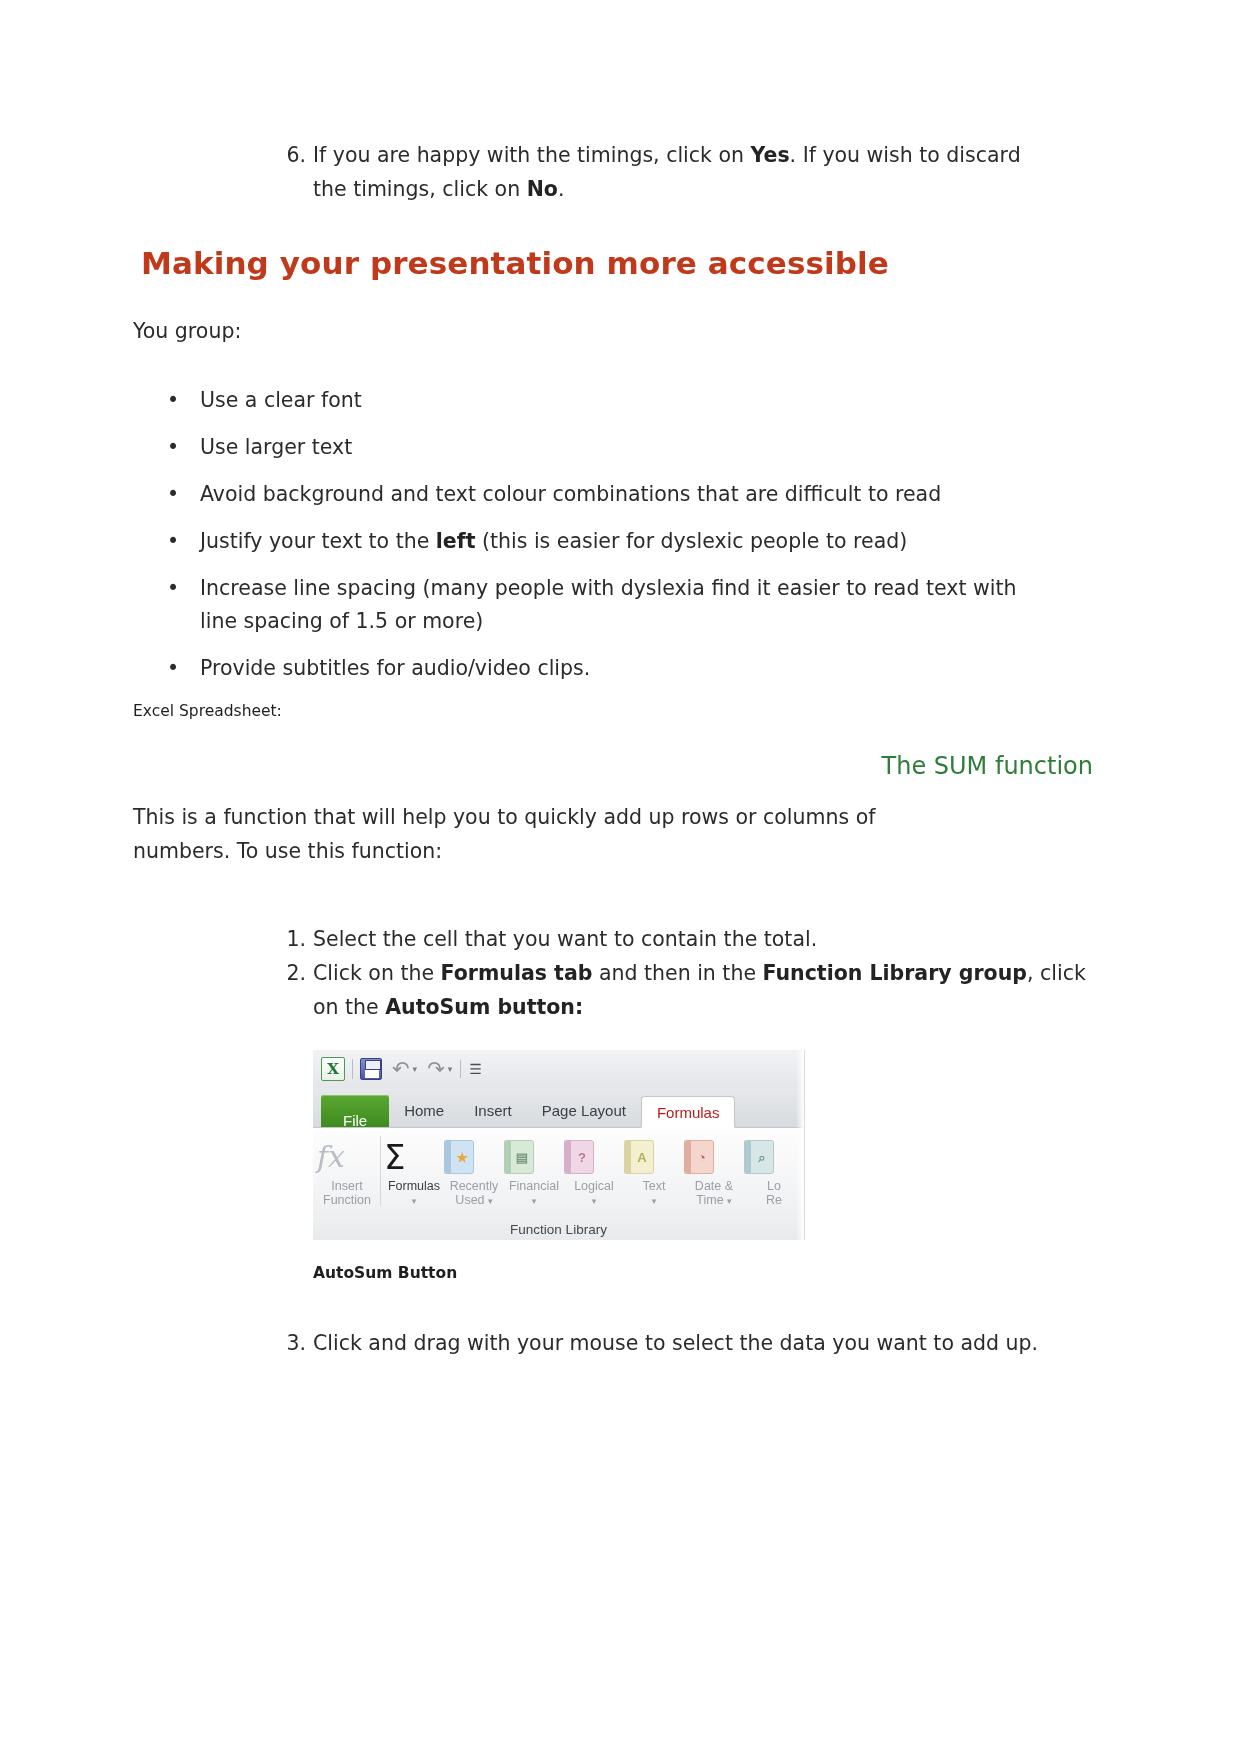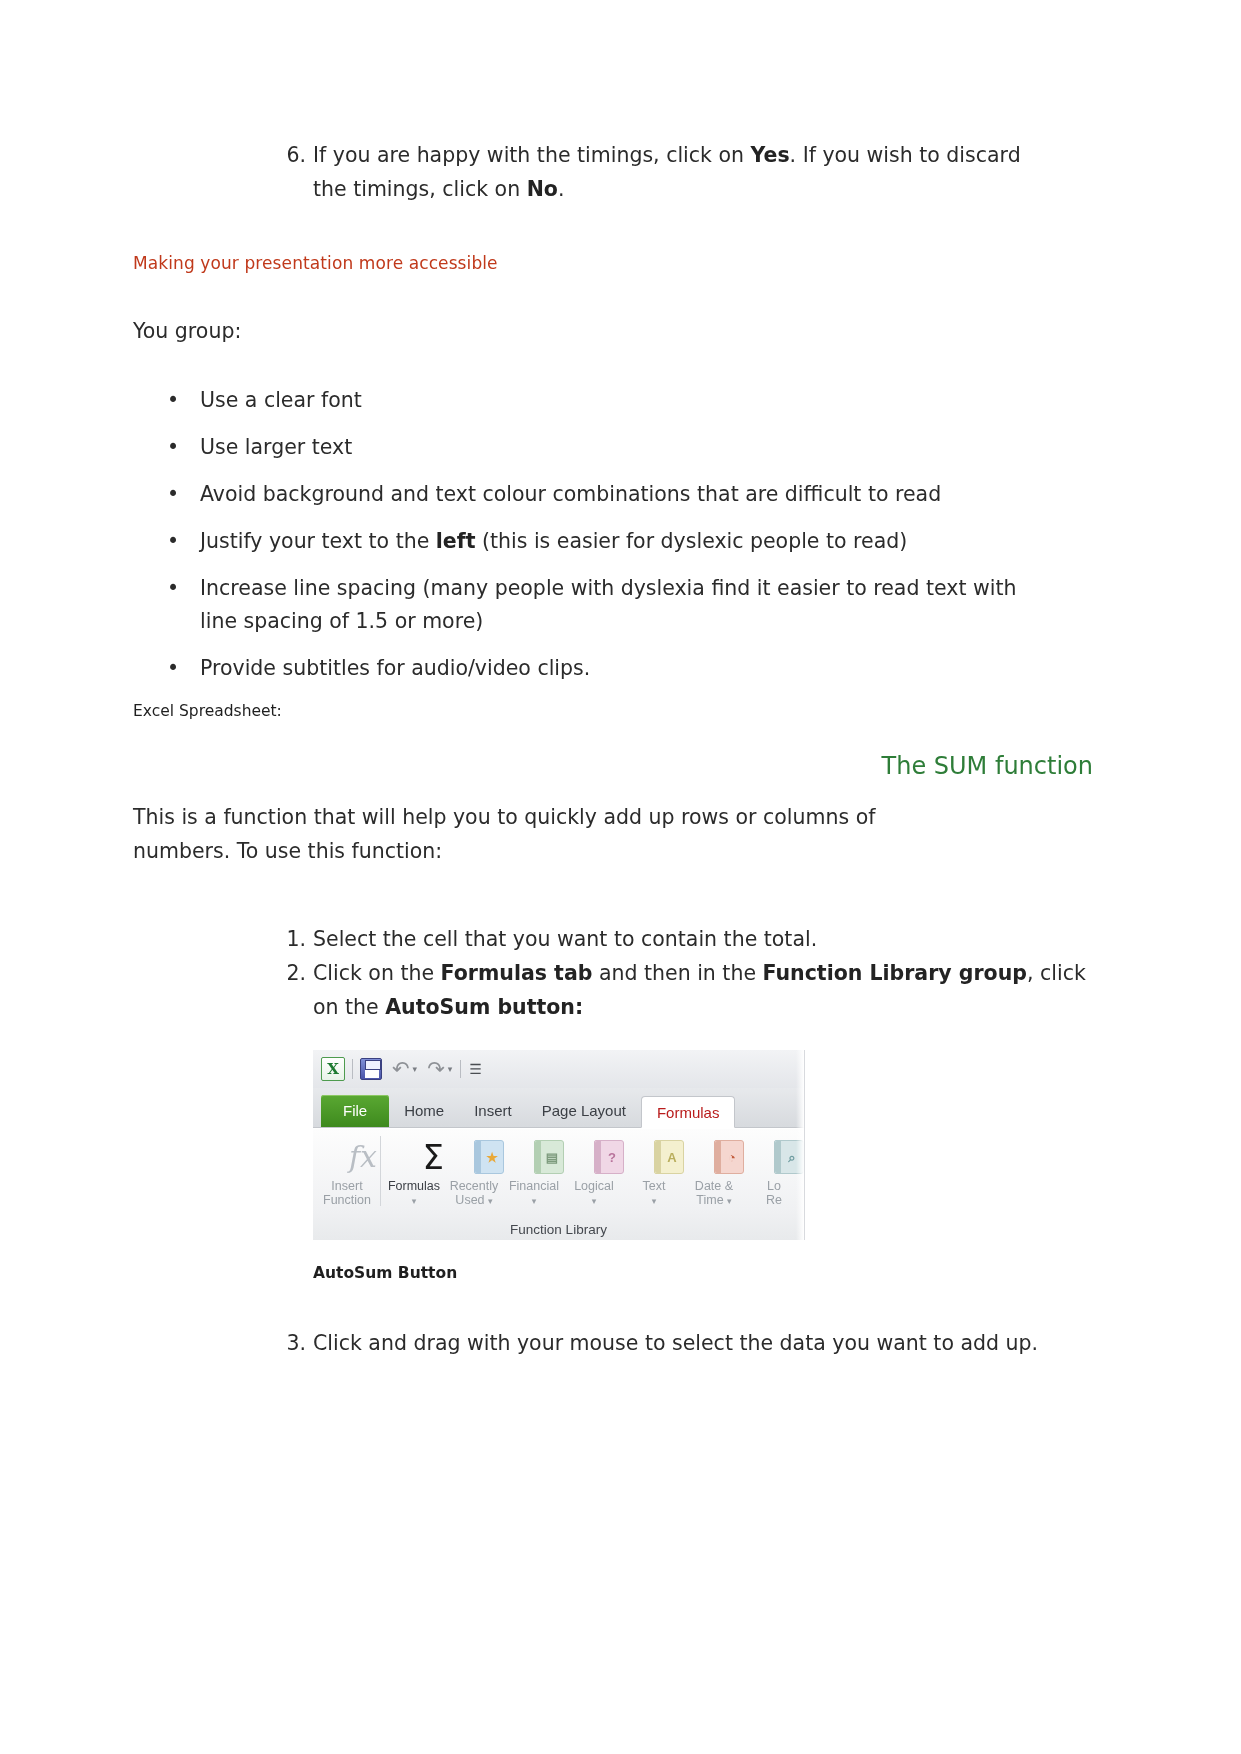--- a/index.html
+++ b/index.html
@@ -24,24 +24,24 @@
     color:#2b2b2b;
     padding-left:180px;
     text-indent:0;
   }
   .numlist-top li .marker {
     position:absolute; left:145px; top:0; width:28px; text-align:right;
     font-size:20.5px; color:#2b2b2b;
   }
 
   h1.sect-red {
-    font-size:17px;
-    font-weight:400;
+    font-size:31px;
+    font-weight:700;
     color:#c0391b;
-    margin:40px 0 0 0;
+    margin:40px 0 0 8px;
     line-height:34px;
     letter-spacing:0.1px;
   }
   h2.sect-green {
     font-size:24px;
     font-weight:400;
     color:#2e7d38;
     margin:0;
     line-height:32px;
     text-align:right;
@@ -162,21 +162,21 @@
   .tab {
     height:32px; line-height:32px;
     padding:0 15px;
     font-size:15px; color:#3b3f45;
     position:relative;
   }
   .tab.file {
     background:linear-gradient(to bottom,#5aa832,#3e8a1e);
     color:#ffffff; font-weight:normal;
     border-radius:3px 3px 0 0;
-    padding:0 22px;
+    padding:10px 22px;
     box-shadow:inset 0 1px 0 #8cc862;
   }
   .tab.active {
     background:#ffffff;
     border:1px solid #c3c6cb;
     border-bottom:1px solid #ffffff;
     border-radius:4px 4px 0 0;
     color:#b91c1c;
     z-index:2;
     margin-bottom:-1px;
@@ -197,21 +197,21 @@
   .fbtn {
     width:62px;
     text-align:center;
     font-size:12.5px;
     color:#9aa0a6;
     line-height:14px;
     padding-top:2px;
   }
   .fbtn.dark { color:#3b3f45; }
   .fbtn .gly {
-    height:44px; display:flex; align-items:center; justify-content:flex-end;
+    height:44px; display:flex; align-items:center; justify-content:flex-start;
   }
   .fbtn .lbl { display:block; }
   .fbtn .dd { font-size:9px; color:#9aa0a6; }
 
   .fx-gly {
     font-family:"DejaVu Serif", serif;
     font-style:italic; font-size:30px; color:#b9bec4;
   }
   .sigma-gly {
     font-family:"DejaVu Sans", sans-serif;

